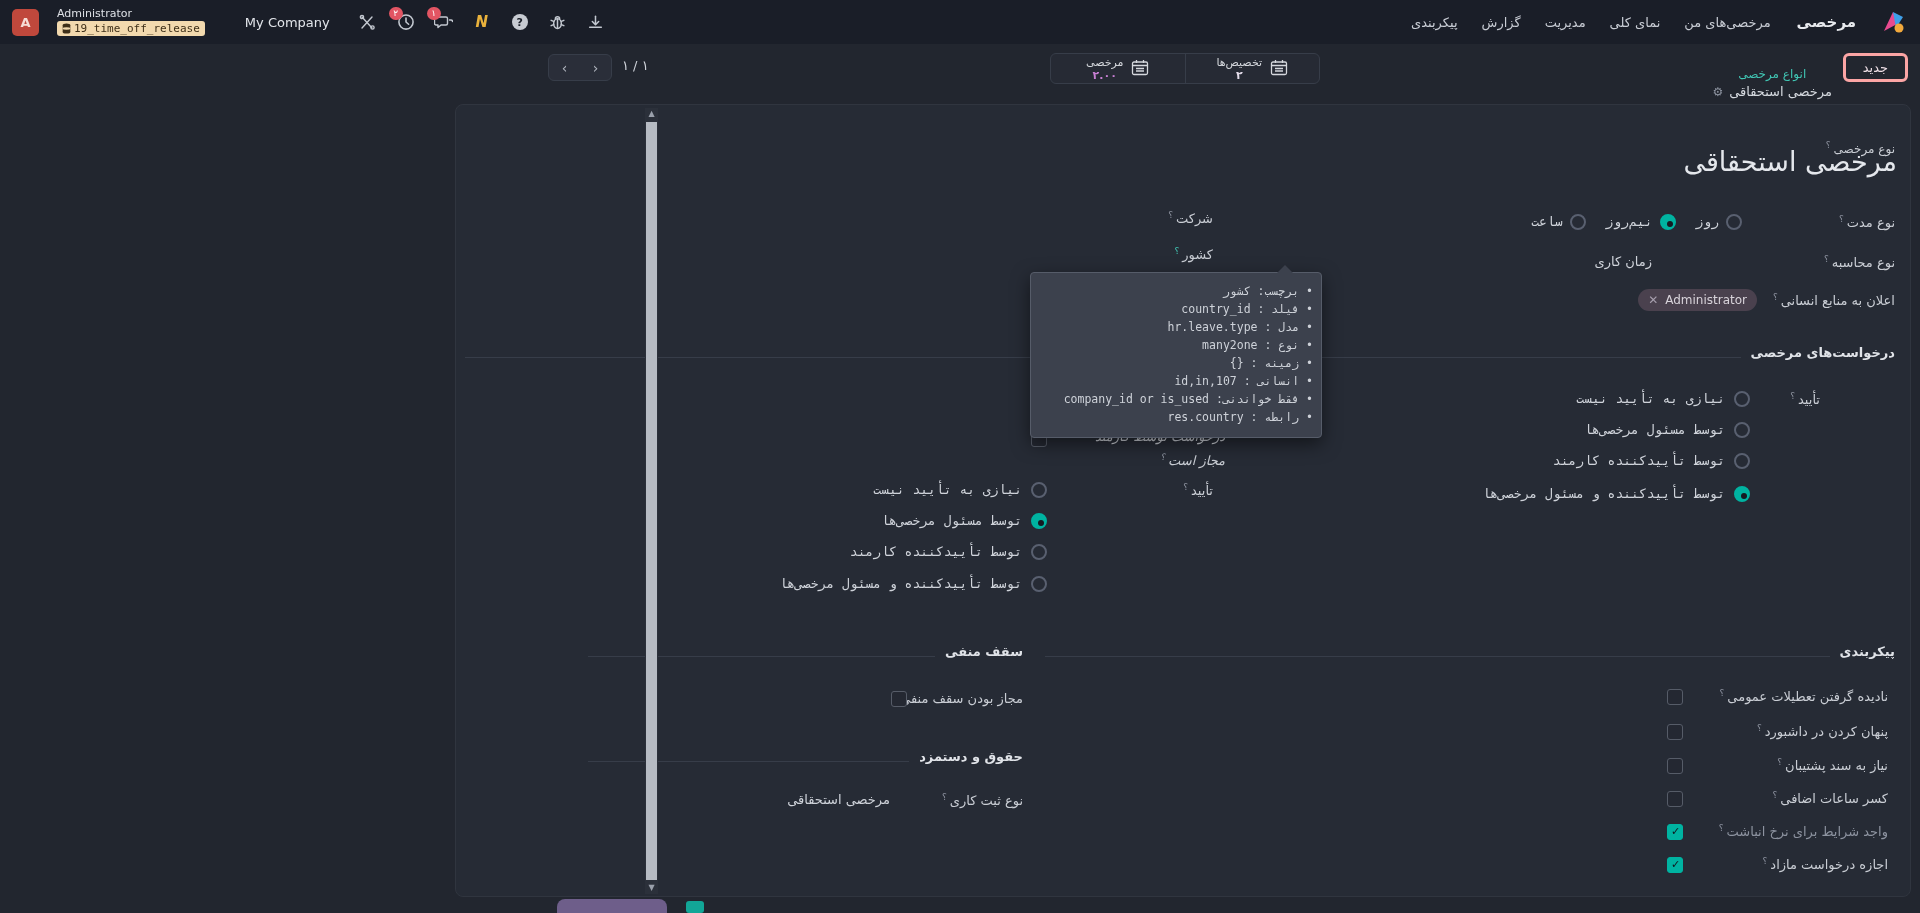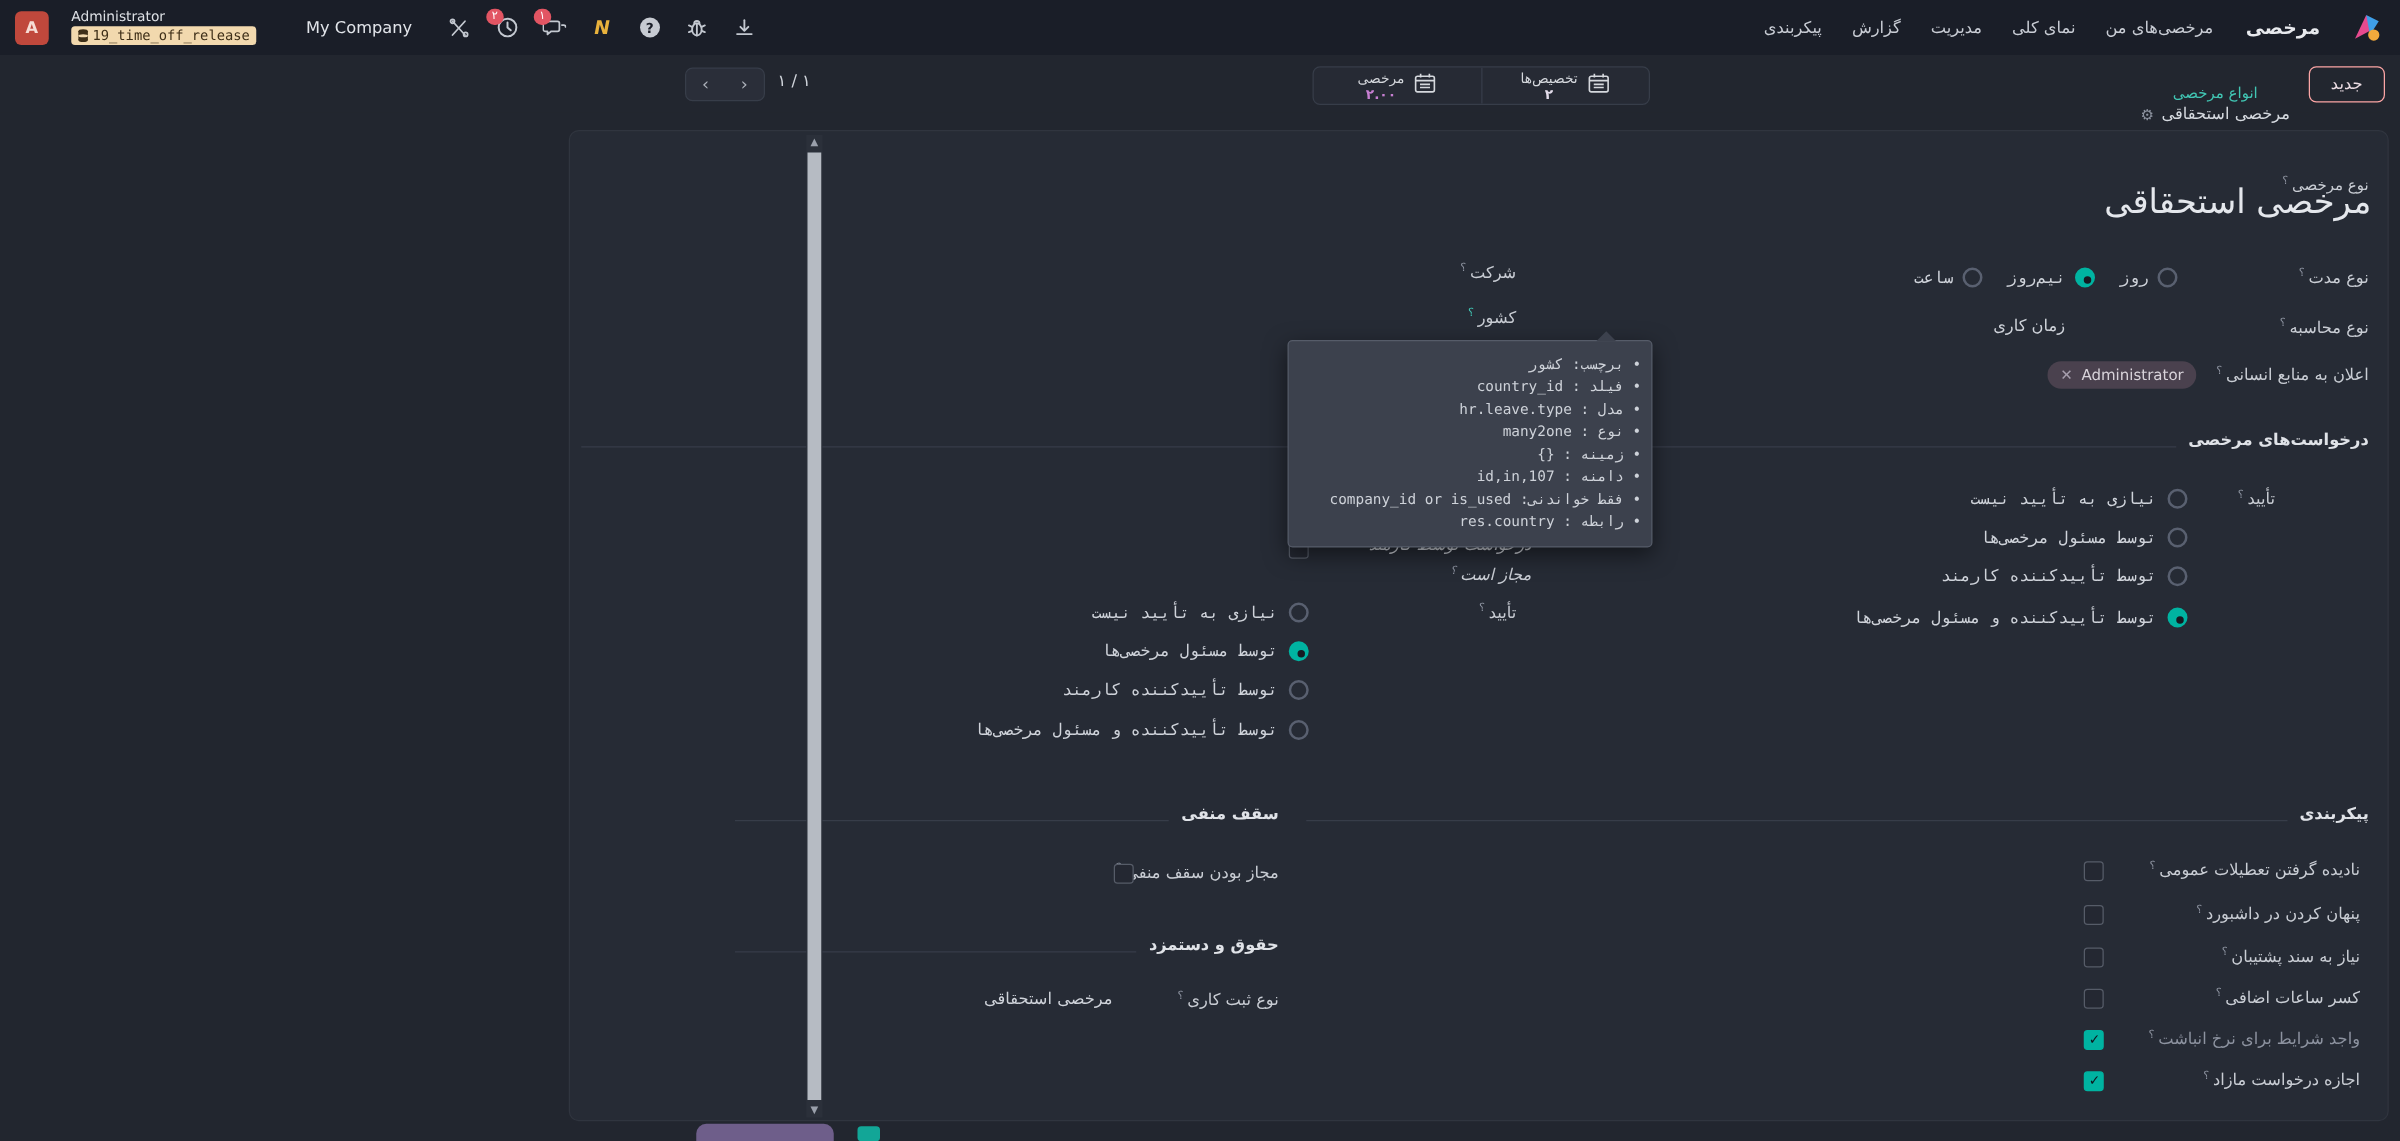--- a/index.html
+++ b/index.html
@@ -26,21 +26,21 @@
   .tray-icon { position:relative; width:20px; height:20px; display:flex; align-items:center; justify-content:center; color:#c3c8d0; cursor:pointer; }
   .tray-icon svg { stroke:#c3c8d0; fill:none; stroke-width:1.4; stroke-linecap:round; stroke-linejoin:round; }
   .badge-red { position:absolute; top:-5px; left:-7px; background:#e25563; color:#fff; font-size:9px;
                line-height:13px; min-width:14px; text-align:center; border-radius:8px; padding:0 3px; }
   .icon-n { font-weight:900; font-size:15px; color:#e9b23c; font-style:italic; }
   .icon-q { width:16px; height:16px; border-radius:50%; background:#c7cbd2; color:#1a1e28; font-size:11px; font-weight:bold;
             display:flex; align-items:center; justify-content:center; }
   
   .control { position:absolute; top:44px; left:0; right:0; height:46px; background:#22262f; z-index:30; }
   .btn-new { position:absolute; right:12px; top:9px; height:29px; padding:0 17px; background:transparent;
-             border:1px solid #fca5a5; border-radius:6px; color:#ecdde4; font-size:13px;
+             border:3px solid #fca5a5; border-radius:6px; color:#ecdde4; font-size:13px;
              font-family:"DejaVu Sans", sans-serif; cursor:pointer; }
   .breadcrumb { position:absolute; right:88px; top:23px; text-align:center; }
   .bc-parent { font-size:12px; color:#41c6b4; cursor:pointer; display:block; line-height:15px; }
   .bc-row { display:flex; align-items:center; gap:6px; justify-content:flex-start; }
   .bc-current { font-size:13px; color:#d6dae0; line-height:19px; }
   .gear { color:#8d93a0; font-size:12px; cursor:pointer; }
   .stat-box { position:absolute; right:600px; top:9px; width:270px; height:31px; border:1px solid #373d49;
               border-radius:6px; display:flex; background:#262a34; overflow:hidden; }
   .stat-cell { flex:1; display:flex; align-items:center; justify-content:center; gap:8px; cursor:pointer; }
   .stat-cell + .stat-cell { border-left:none; border-right:1px solid #373d49; }
@@ -386,20 +386,20 @@
 </span>
 <span class="value-text" style="top:792px; right:1030px;">مرخصی استحقاقی</span>
 
 <div class="tooltip">
   <ul>
     <li><span>برچسب:</span> <span>کشور</span></li>
     <li><span>فیلد :</span> <span>country_id</span></li>
     <li><span>مدل :</span> <span>hr.leave.type</span></li>
     <li><span>نوع :</span> <span>many2one</span></li>
     <li><span>زمینه :</span> <span>{}</span></li>
-    <li><span>دامنه :</span> <span>id,in,107</span></li>
+    <li><span>انسانی :</span> <span>id,in,107</span></li>
     <li><span>فقط خواندنی:</span> <span>company_id or is_used</span></li>
     <li><span>رابطه :</span> <span>res.country</span></li>
   </ul>
 </div>
 
 <div class="chatter-send"></div>
 <div class="chatter-teal"></div>
 
 </body></html>

